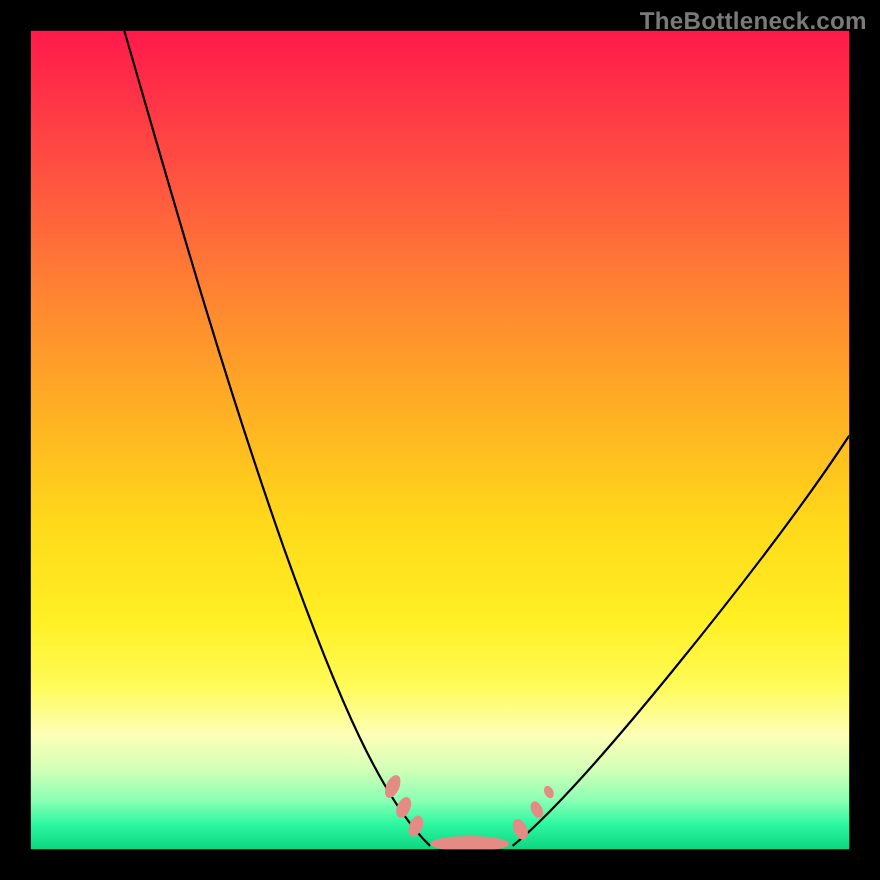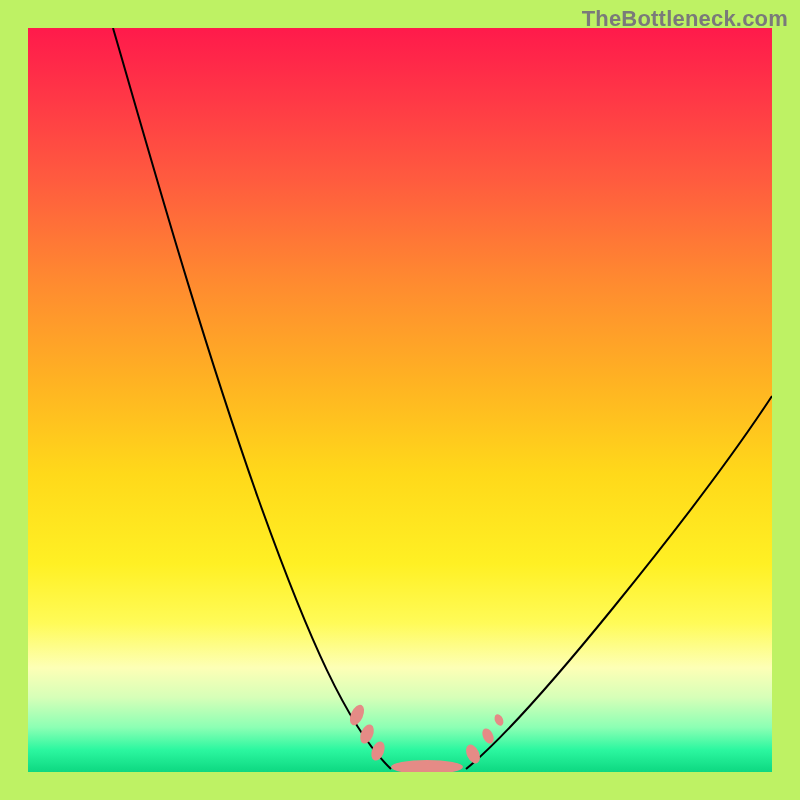--- a/index.html
+++ b/index.html
@@ -5,21 +5,21 @@
   html, body {
     margin: 0;
     padding: 0;
     width: 800px;
     height: 800px;
     overflow: hidden;
   }
   .frame {
     width: 800px;
     height: 800px;
-    background: #bef264;
+    background: #000000;
     position: relative;
   }
   .plot-bg {
     position: absolute;
     left: 28px;
     top: 28px;
     width: 744px;
     height: 744px;
     background: linear-gradient(to bottom,
       #ff1a4b 0%,

